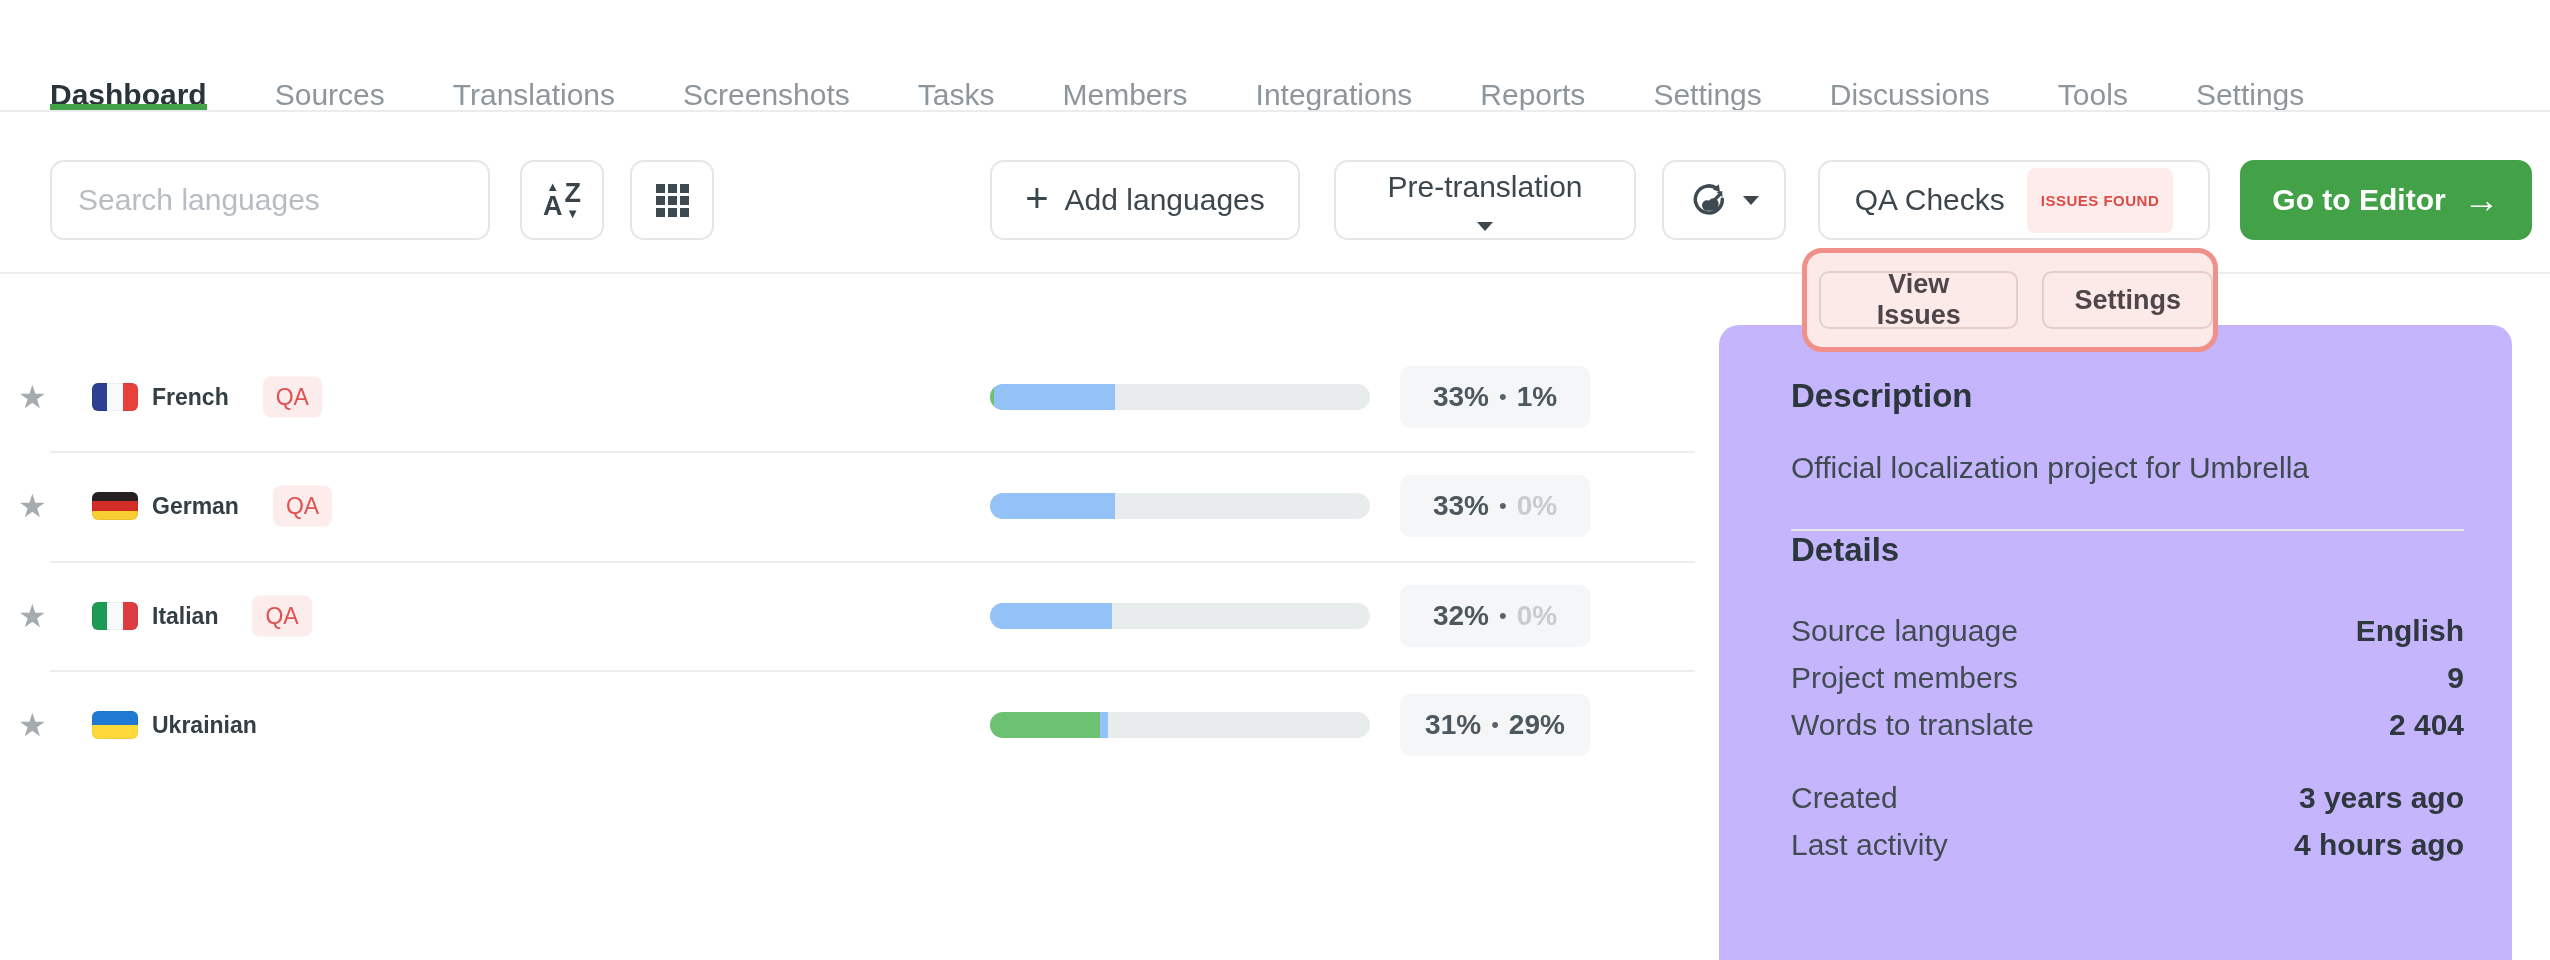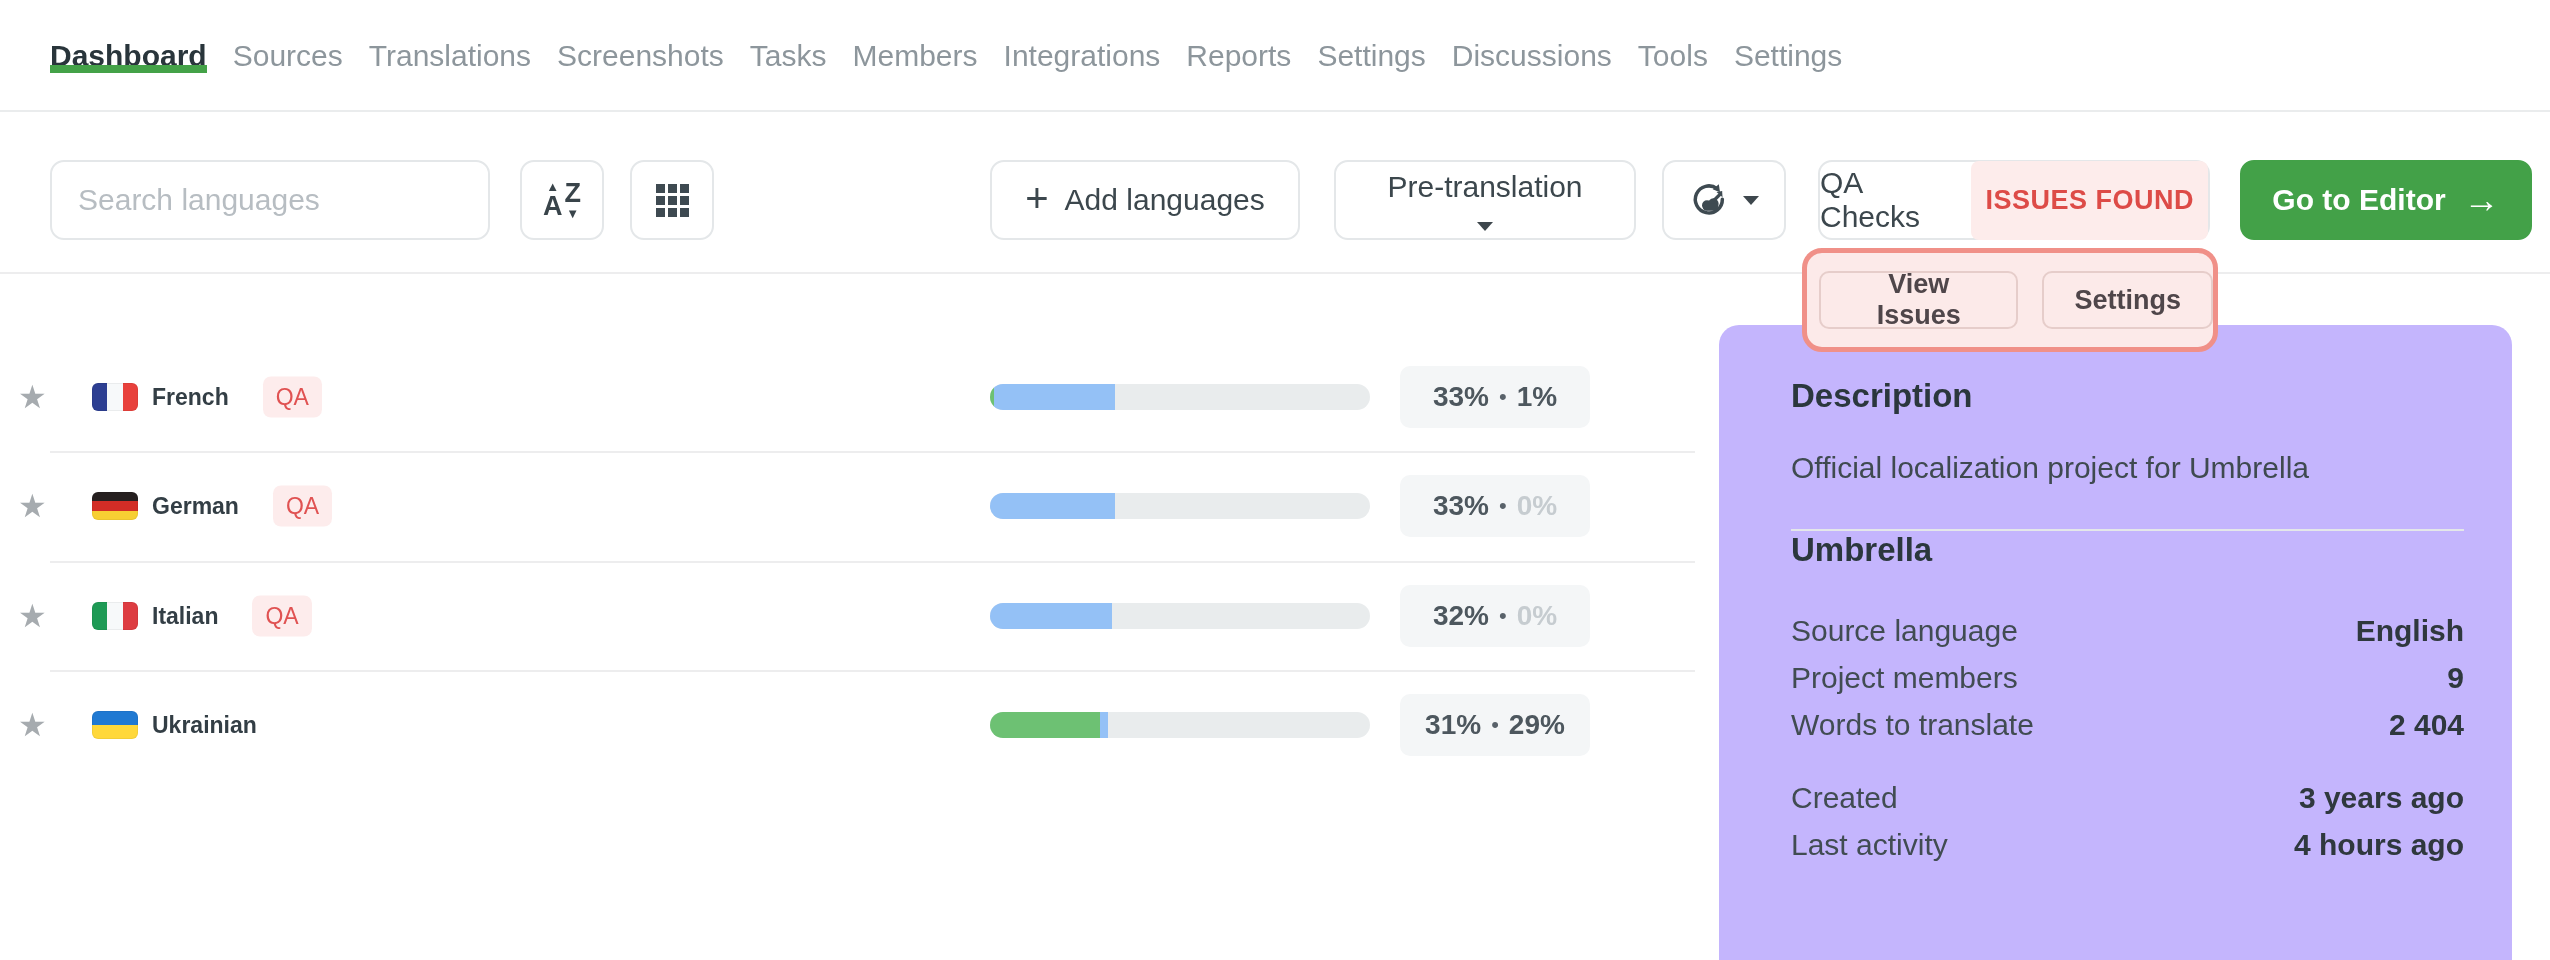--- a/index.html
+++ b/index.html
@@ -1,40 +1,40 @@
 <!DOCTYPE html>
 <html><head>
 <meta charset="utf-8">
 <style>
   html,body{margin:0;padding:0;}
   body{font-family:"Liberation Sans","DejaVu Sans",sans-serif;background:#fff;}
   .page{position:relative;width:2550px;height:960px;background:#fff;overflow:hidden;}
 
   
-  .nav{position:absolute;left:50px;top:0;height:112px;display:flex;gap:26px;align-items:center;}
+  .nav{position:absolute;left:50px;top:0;height:112px;display:flex;gap:68px;align-items:flex-end;}
   .tab{display:flex;align-items:center;position:relative;font-size:30px;color:#8d969c;cursor:pointer;white-space:nowrap;}
   .tab.active{color:#29353b;font-weight:700;}
   .tab.active::after{content:"";position:absolute;left:0;right:0;bottom:0;height:8px;background:#44a248;}
   .nav-border{position:absolute;left:0;top:110px;width:2550px;height:2px;background:#eaeced;}
 
   
   .tool{position:absolute;top:160px;height:80px;box-sizing:border-box;background:#fff;border:2px solid #e4e7e9;border-radius:14px;display:flex;align-items:center;justify-content:center;color:#3c474d;font-size:30px;}
   .search{left:50px;width:440px;padding:0 26px;justify-content:flex-start;font-family:inherit;outline:none;}
   .search::placeholder{color:#b7bdc2;}
   .btn-az{left:520px;width:84px;}
   .btn-grid{left:630px;width:84px;}
   .btn-add{left:990px;width:310px;gap:16px;}
   .btn-pre{left:1334px;width:302px;gap:18px;flex-direction:column;}
   .btn-sync{left:1662px;width:124px;gap:14px;}
   .btn-qa{left:1818px;width:392px;gap:22px;}
   .btn-editor{left:2240px;width:292px;background:#43a148;border-color:#43a148;color:#fff;font-weight:600;gap:18px;}
   .plus{font-size:40px;font-weight:400;line-height:1;margin-top:-4px;}
   .caret{width:0;height:0;border-left:8px solid transparent;border-right:8px solid transparent;border-top:9px solid #3e474d;display:inline-block;}
   .arrow-right{font-size:36px;line-height:1;}
-  .issues-badge{background:#fdeceb;color:#dd4b47;font-size:27px;font-weight:700;letter-spacing:.5px;padding:24px 14px;border-radius:8px;white-space:nowrap;}
+  .issues-badge{background:#fdeceb;color:#dd4b47;font-size:15px;font-weight:700;letter-spacing:.5px;padding:24px 14px;border-radius:8px;white-space:nowrap;}
   
   .az{display:flex;align-items:center;gap:2px;font-weight:700;font-size:27px;color:#39444a;}
   .az .col{display:flex;flex-direction:column;align-items:center;line-height:1;}
   .az .tri{font-size:13px;line-height:1;color:#39444a;}
   
   .grid-icon{display:grid;grid-template-columns:repeat(3,9px);grid-auto-rows:9px;gap:3px;}
   .grid-icon i{background:#3e4a51;display:block;}
   .divider-toolbar{position:absolute;left:0;top:272px;width:2550px;height:2px;background:#ededee;}
 
   
@@ -228,21 +228,21 @@
       <span class="s1">31%</span>
       <span class="dot">•</span>
       <span class="s2">29%</span>
     </div>
   </div>
 
   <div class="panel">
     <h3>Description</h3>
     <div class="desc-text">Official localization project for Umbrella</div>
     <div class="panel-div"></div>
-    <h3 class="details-title">Umbrella</h3>
+    <h3 class="details-title">Details</h3>
     <div class="kv-list">
       <div class="kv">
         <span class="k">Source language</span>
         <span class="v">English</span>
       </div>
       <div class="kv">
         <span class="k">Project members</span>
         <span class="v">9</span>
       </div>
       <div class="kv">

